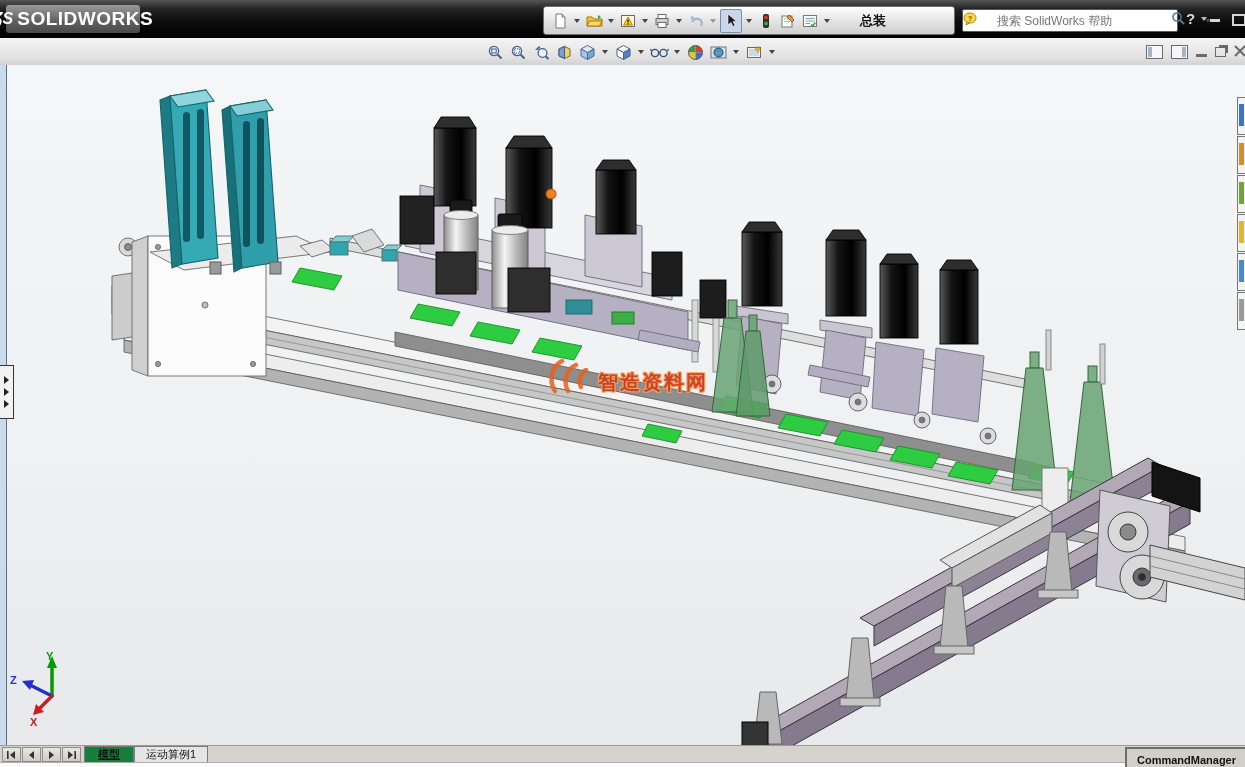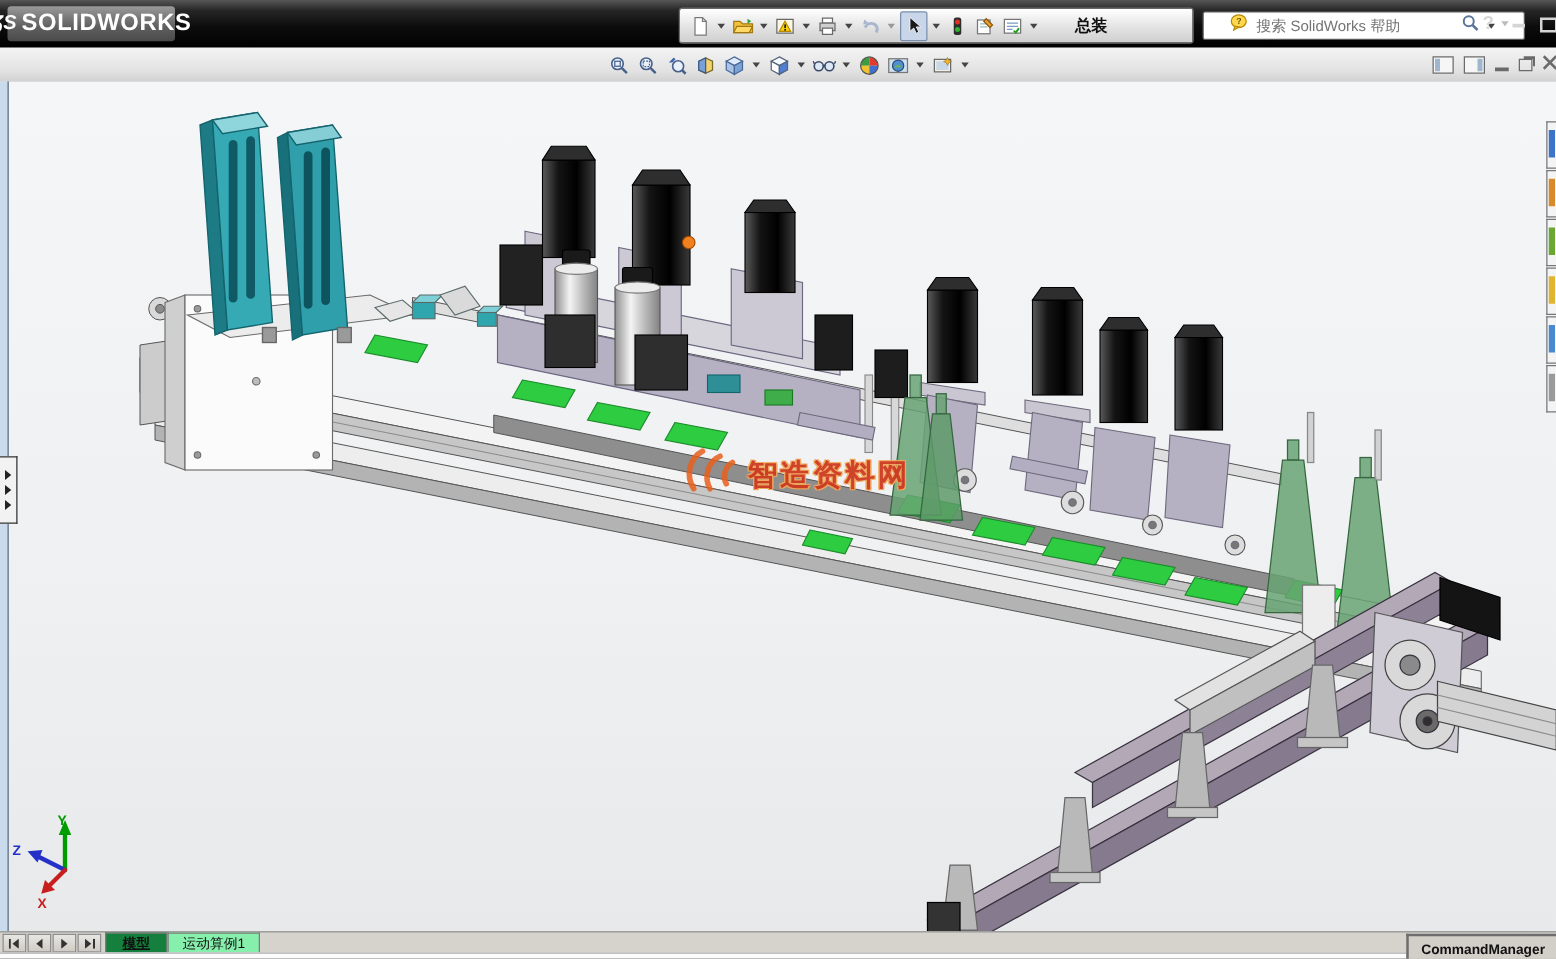--- a/index.html
+++ b/index.html
@@ -20,21 +20,21 @@
   .std-strip{left:543px;top:6px;width:398px;height:27px;border-radius:3px;
     background:linear-gradient(180deg,#ffffff,#e3e3e3 55%,#cfcfcf);
     border:1px solid #6e6e6e;display:flex;align-items:center;padding:0 6px;gap:2px;font-weight:bold;}
   .ti{width:20px;height:22px;display:flex;align-items:center;justify-content:center;}
   .ti.pressed{background:#c9d6ea;border:1px solid #7a8eae;border-radius:2px;}
   .caret{width:0;height:0;border-left:3px solid transparent;border-right:3px solid transparent;
     border-top:4px solid #444;margin:0 2px;}
   .caret.dim{border-top-color:#9a9a9a;}
   .doc-title{margin-left:26px;font-size:13px;color:#111;}
   .search{left:962px;top:9px;width:214px;height:21px;background:#fff;border:1px solid #5a5a5a;
-    border-radius:2px;display:flex;align-items:center;padding:0 21px;gap:4px;}
+    border-radius:2px;display:flex;align-items:center;padding:0 0;gap:17px;}
   .search input{flex:1;border:none;outline:none;font-size:12px;color:#333;background:transparent;
     font-family:"Liberation Sans",sans-serif;}
   .help-btn{left:1186px;top:10px;color:#d8d8d8;font-size:15px;font-weight:bold;display:flex;align-items:center;gap:4px;}
   .help-btn .caret{border-top-color:#bbb;}
   .win-ctl{top:13px;width:22px;height:14px;display:flex;align-items:center;justify-content:center;}
   .dash{width:10px;height:3px;background:#d5d5d5;}
   .boxi{width:10px;height:8px;border:2px solid #d5d5d5;}
   
   .row2{left:0;top:38px;width:1245px;height:27px;
     background:linear-gradient(180deg,#f4f4f4,#e2e2e2 70%,#d2d2d2);
@@ -46,34 +46,34 @@
   .mini{width:11px;height:3px;background:#6a6a6a;margin-top:7px;}
   .resto{width:9px;height:8px;border:1px solid #6a6a6a;box-shadow:3px -3px 0 -1px #6a6a6a;}
   
   .viewport{left:0;top:65px;width:1245px;height:680px;
     background:linear-gradient(180deg,#f5f6f7 0%,#eef0f1 60%,#e7e9eb 100%);overflow:hidden;}
   .left-border{left:0;top:0;width:6px;height:680px;background:#c9dbec;border-right:1px solid #5f6f7e;}
   .collapse-tab{left:0;top:300px;width:13px;height:52px;background:#f2f2f2;border:1px solid #333;
     border-left:none;display:flex;flex-direction:column;align-items:center;justify-content:center;gap:4px;}
   .tri-r{width:0;height:0;border-top:4px solid transparent;border-bottom:4px solid transparent;border-left:5px solid #222;}
   .watermark{left:546px;top:291px;display:flex;align-items:flex-end;gap:4px;opacity:.95;}
-  .wm-text{font-size:24px;font-weight:bold;color:#cf3a21;letter-spacing:2px;
+  .wm-text{font-size:20px;font-weight:bold;color:#cf3a21;letter-spacing:2px;
     text-shadow:1px 1px 0 #f2a85c,-1px -1px 0 #f2a85c,1px -1px 0 #f2a85c,-1px 1px 0 #f2a85c;}
   .taskpane-strip{right:0;top:32px;width:8px;display:flex;flex-direction:column;}
   .tp-cell{width:7px;height:36px;border:1px solid #777;border-right:none;background:#f4f4f4;margin-bottom:1px;position:relative;}
   .tp-cell i{position:absolute;left:1px;top:6px;width:5px;height:22px;}
   
   .tabbar{left:0;top:745px;width:1245px;height:17px;background:#d6d3cd;border-top:1px solid #9a9a9a;}
   .navbtns{left:2px;top:747px;display:flex;gap:1px;}
   .navbtn{width:17px;height:13px;background:linear-gradient(180deg,#e8e6e1,#cfccc6);
     border:1px solid #8f8f8f;display:flex;align-items:center;justify-content:center;}
   .tab{top:746px;height:15px;border:1px solid #7c7c7c;border-bottom:none;font-size:11px;
     display:flex;align-items:center;justify-content:center;color:#111;}
   .tab.active{background:#15803d;text-decoration:underline;font-weight:bold;}
-  .tab.inactive{background:#86efac;}
+  .tab.inactive{background:#e5e5e5;}
   .statusbar{left:0;top:762px;width:1245px;height:5px;background:#fcfcfc;border-top:1px solid #adadad;}
   .cmdmgr{left:1125px;top:747px;width:119px;height:20px;background:#d2cfc9;
     border-top:2px solid #6e6e6e;border-left:2px solid #6e6e6e;border-right:1px solid #6e6e6e;
     font-size:11px;font-weight:bold;color:#111;text-align:center;padding-top:5px;}
 </style>
 </head>
 <body>
 
 <div class="abs titlebar">
   <div class="abs logo">

